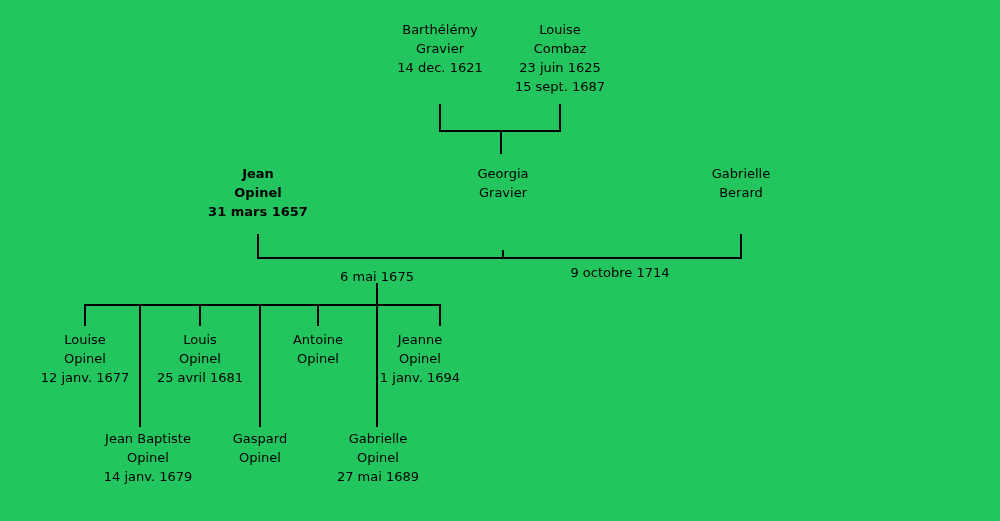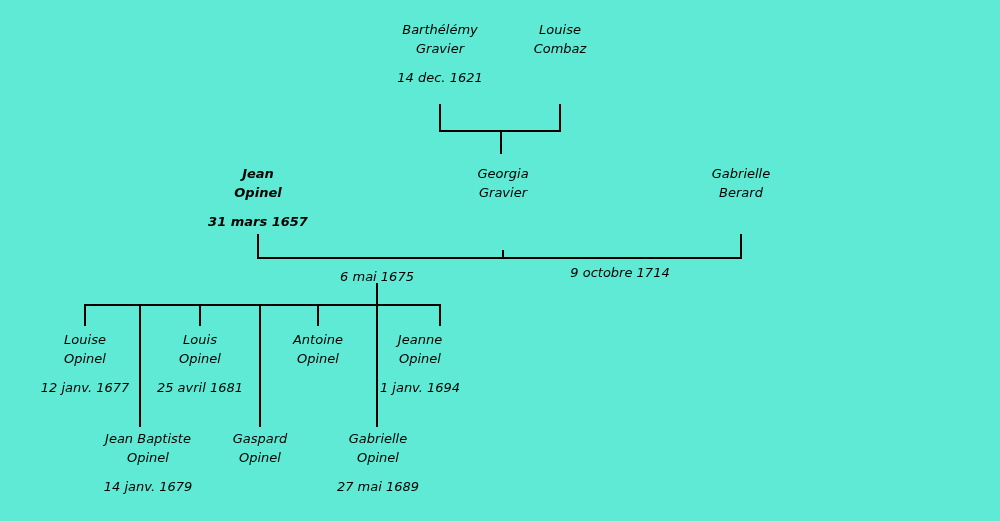--- a/index.html
+++ b/index.html
@@ -13,48 +13,52 @@
     font-size: 13px;
     overflow: hidden;
   }
   .person {
     position: absolute;
     transform: translateX(-50%);
     text-align: center;
     line-height: 19px;
     white-space: nowrap;
   }
-  .person .dates { margin-top: 10px; }
+  .person .dates { }
   .person.bold { font-weight: bold; }
   .mdate {
     position: absolute;
     transform: translateX(-50%);
     line-height: 19px;
     white-space: nowrap;
   }
   .line { position: absolute; background: #000; }
   .hline { height: 2px; }
   .vline { width: 2px; }
 </style>
 </head>
 <body>
 
-<div class="canvas" style="background: #5eead4; color: rgb(0, 0, 0); font-style: italic;">
+<div class="canvas" style="background: #22c55e; color: rgb(0, 0, 0);">
 
   <div class="person" style="left:440px;top:20px">
     <div>Barthélémy</div>
     <div>Gravier</div>
     <div class="dates">
       <div>14 dec. 1621</div>
     </div>
   </div>
 
   <div class="person" style="left:560px;top:20px">
     <div>Louise</div>
     <div>Combaz</div>
+    <div class="dates">
+      <div>23 juin 1625</div>
+      <div>15 sept. 1687</div>
+    </div>
   </div>
 
   <div class="line vline" style="left: 439px; top: 104px; height: 28px; background: rgb(0, 0, 0);"></div>
   <div class="line vline" style="left: 559px; top: 104px; height: 28px; background: rgb(0, 0, 0);"></div>
   <div class="line hline" style="left: 439px; top: 130px; width: 122px; background: rgb(0, 0, 0);"></div>
   <div class="line vline" style="left: 500px; top: 130px; height: 24px; background: rgb(0, 0, 0);"></div>
 
   <div class="person bold" style="left:258px;top:164px">
     <div>Jean</div>
     <div>Opinel</div>

